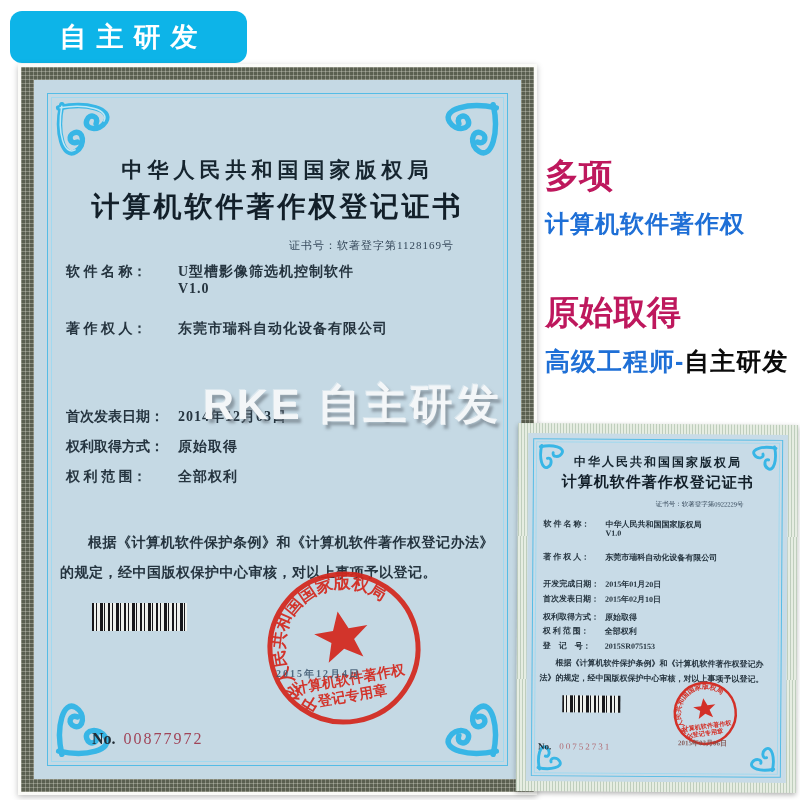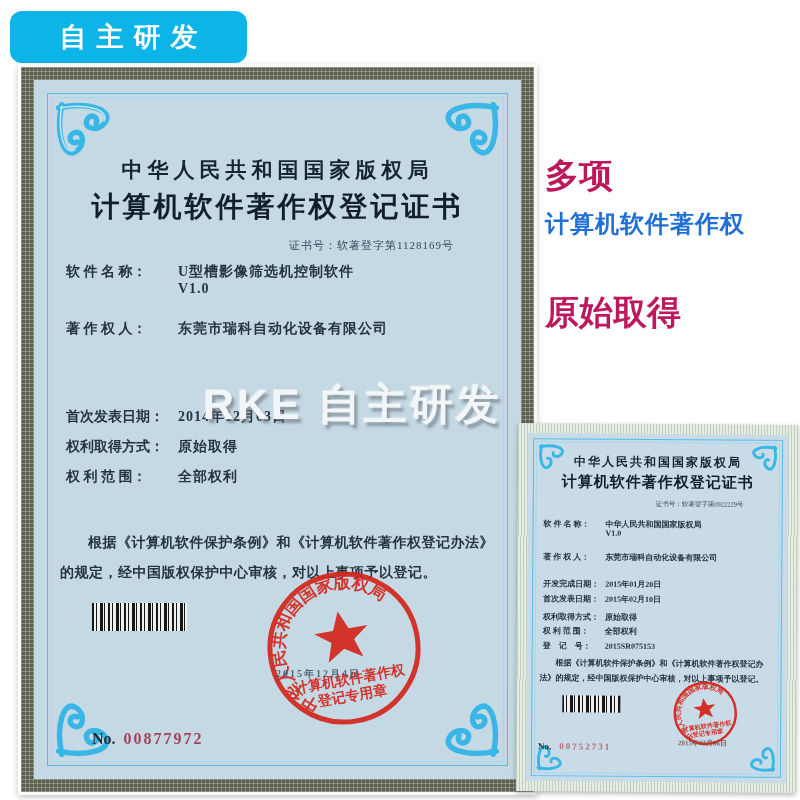--- a/index.html
+++ b/index.html
@@ -49,21 +49,21 @@
   #barcode-main { position:absolute; left:58px; top:523px; width:95px; height:28px; }
 
   .seal { position:absolute; }
   #seal-main { left:230px; top:488px; width:160px; height:160px; transform:rotate(-10deg); opacity:.93; }
   .seal-date { position:absolute; font-weight:bold; color:#3c566e; opacity:.85; letter-spacing:2px; }
   #seal-date-main { left:242px; top:587px; font-size:10px; }
 
   .serial { position:absolute; font-family:"Liberation Serif", serif; }
   #serial-main { left:58px; top:650px; font-size:16px; }
   .serial .pfx { color:#222d36; font-weight:bold; margin-right:8px; }
-  .serial .num { color:#a04458; font-weight:bold; letter-spacing:2px; }
+  .serial .num { color:#a04458; font-weight:normal; letter-spacing:2px; }
 
   
   #watermark { position:absolute; left:203px; top:376px; z-index:6; font-size:43px; font-weight:800;
     font-family:"Liberation Sans", sans-serif; color:#f3f6f8; letter-spacing:3px;
     text-shadow:3px 4px 3px rgba(104,114,124,.62), -1px -1px 0 rgba(255,255,255,.35); }
 
   
   #promo { position:absolute; left:545px; top:153px; width:250px; font-family:"Liberation Sans", sans-serif; }
   .promo-h { font-size:34px; font-weight:800; color:#be185d; }
   .promo-blue { font-size:24px; font-weight:bold; color:#1e6fd6; margin-top:9px; letter-spacing:1px; }
@@ -182,20 +182,23 @@
     </div>
   </div>
 </div>
 
 <div id="watermark">RKE 自主研发</div>
 
 <div id="promo">
   <div class="promo-h">多项</div>
   <div class="promo-blue">计算机软件著作权</div>
   <div class="promo-h" id="promo-co">原始取得</div>
+  <div id="promo-line3">
+    <span class="blue">高级工程师-</span><span class="black">自主研发</span>
+  </div>
 </div>
 
 <div id="cert-small">
   <div class="sc-body">
     <div class="sc-frame1"></div>
     <div class="sc-frame2"></div>
 
     <svg class="corner-sm" style="left:10px;top:10px" viewBox="0 0 100 100">
       <g fill="none" stroke="#38b6e6" stroke-width="8" stroke-linecap="round">
         <path d="M6 10 C 42 2 76 12 66 28 C 58 41 38 38 42 26"></path>

